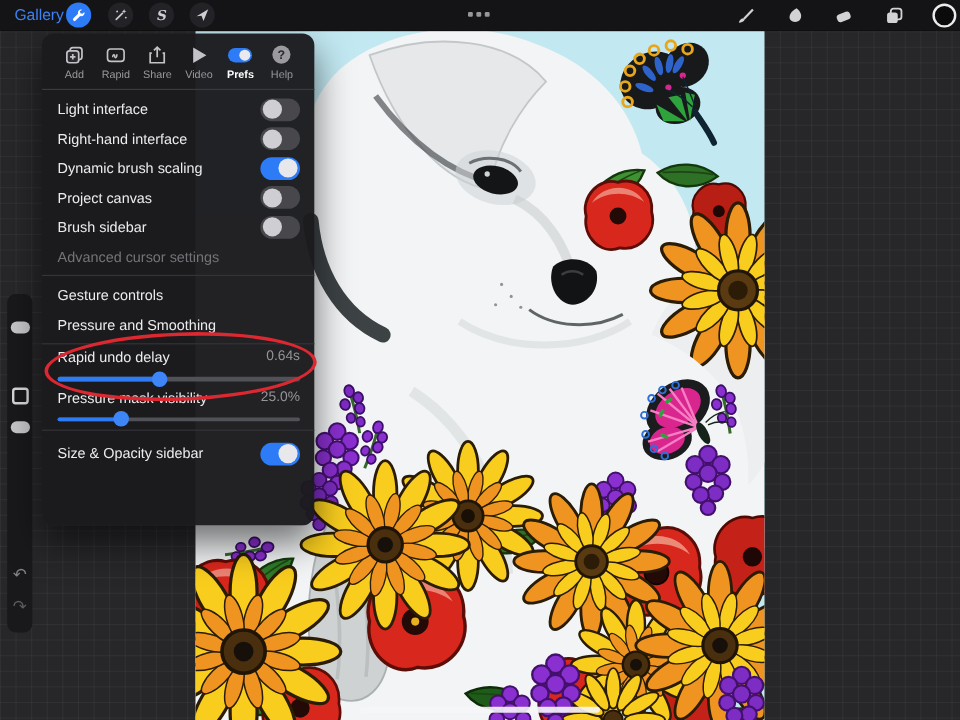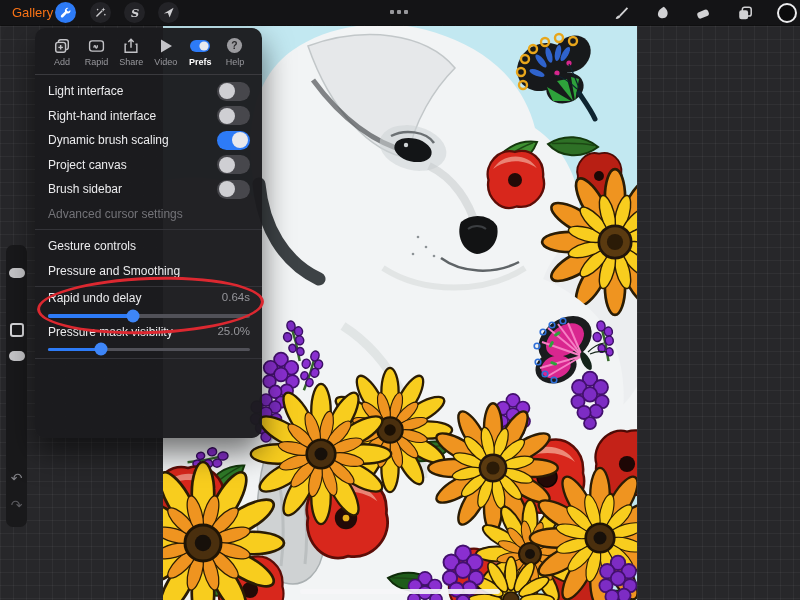--- a/index.html
+++ b/index.html
@@ -5,21 +5,21 @@
   html,body{margin:0;padding:0;}
   body{width:800px;height:600px;position:relative;overflow:hidden;background:#27272a;
        font-family:"Liberation Sans",sans-serif;-webkit-font-smoothing:antialiased;}
   .grid-bg{position:absolute;inset:0;z-index:0;
     background-image:linear-gradient(rgba(255,255,255,.045) 1px,transparent 1px),
                      linear-gradient(90deg,rgba(255,255,255,.045) 1px,transparent 1px);
     background-size:13px 13px;}
   
   .topbar{position:absolute;top:0;left:0;right:0;height:25px;background:#141416;z-index:30;
           box-shadow:0 1px 0 rgba(0,0,0,.6);}
-  .gallery{position:absolute;left:12px;top:0;height:25px;line-height:25px;font-size:13px;color:#f97316;}
+  .gallery{position:absolute;left:12px;top:0;height:25px;line-height:25px;font-size:13px;color:#3b82f6;}
   .tbtn{position:absolute;top:2px;width:21px;height:21px;border-radius:50%;
         display:flex;align-items:center;justify-content:center;}
   .tbtn.dark{background:#232327;}
   #btn-wrench{left:55px;background:#2d7bf7;}
   #btn-wand{left:90px;} #btn-sel{left:124px;} #btn-xform{left:158px;}
   .dots{position:absolute;left:390px;top:10px;display:flex;gap:3px;}
   .dots i{width:4px;height:4px;background:#97979b;border-radius:1px;}
   .rbtn{position:absolute;top:3px;width:20px;height:20px;display:flex;align-items:center;justify-content:center;}
   #btn-brush{left:611px;} #btn-smudge{left:652px;} #btn-eraser{left:693px;} #btn-layers{left:735px;}
   #btn-color{position:absolute;left:777px;top:2.5px;width:16px;height:16px;border-radius:50%;
@@ -536,17 +536,23 @@
       <span class="val">25.0%</span>
     </div>
     <div class="strack">
       <div class="sfill" style="width:26%"></div>
         <div class="sknob" style="left:26%"></div>
     </div>
   </div>
 
   <div class="gsep"></div>
 
+  <div class="row brow">
+    <span class="row-lbl">Size &amp; Opacity sidebar</span>
+    <span class="tg on">
+        <span class="knob"></span>
+      </span>
+  </div>
 </div>
 
 <div class="red-ellipse"></div>
 
 <div class="home"></div>
 
 </body></html>

